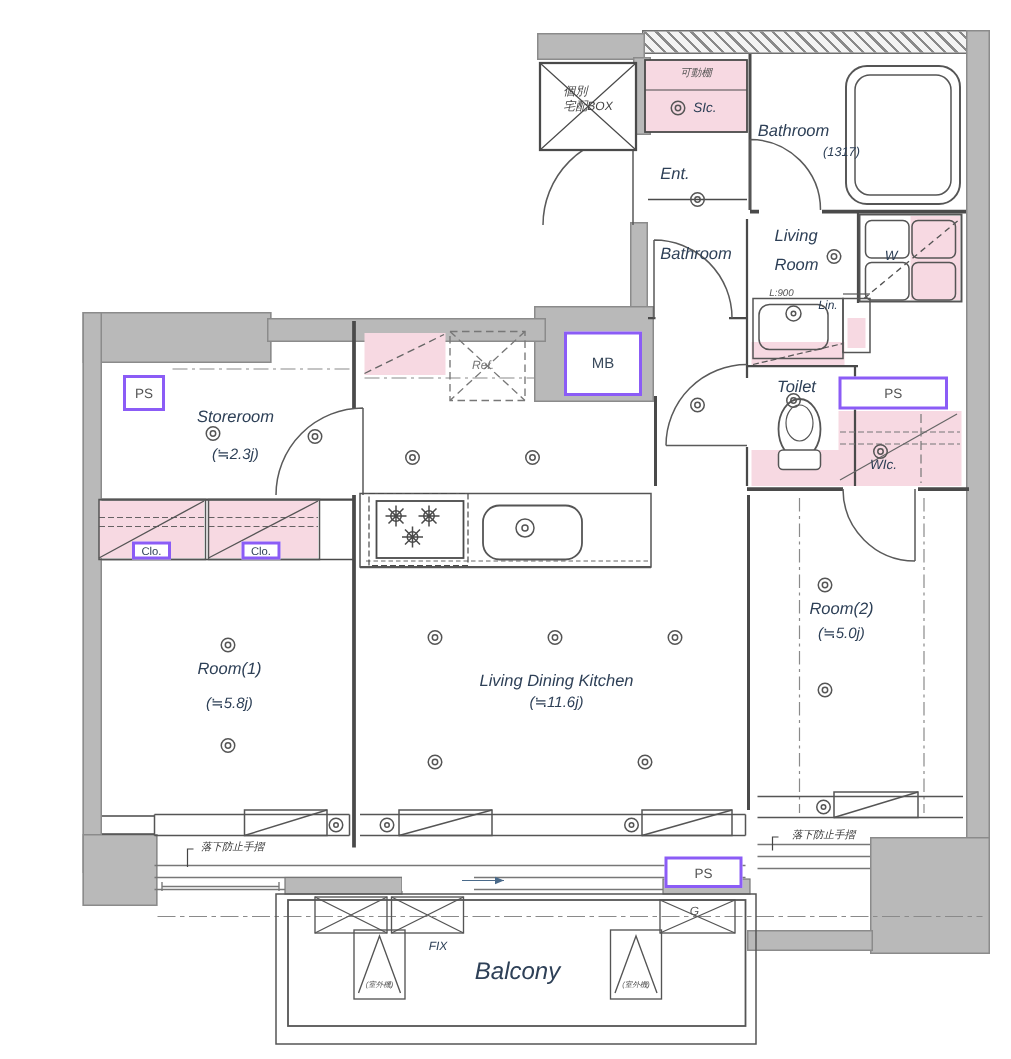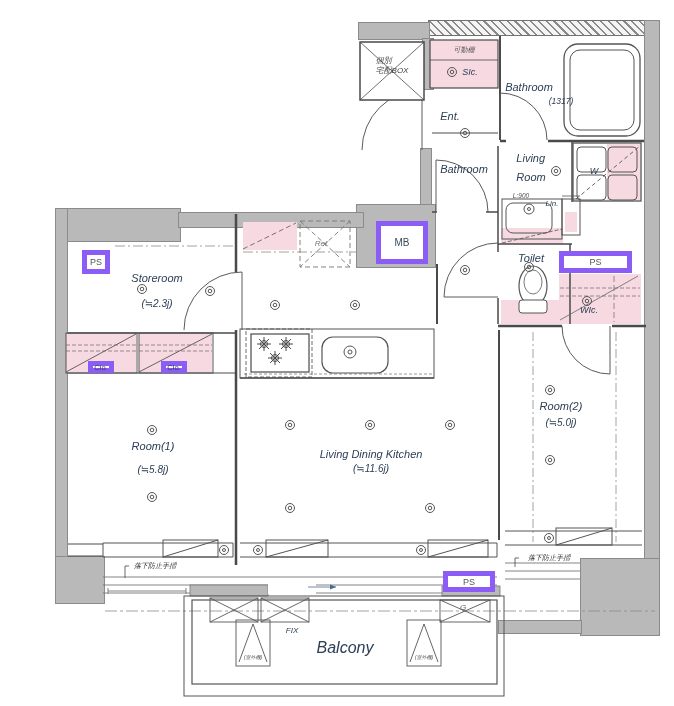--- a/index.html
+++ b/index.html
@@ -2,21 +2,21 @@
 <html><head>
 <meta charset="utf-8">
 <style>
   html,body{margin:0;padding:0;background:#fff;}
   #plan{position:relative;width:674px;height:706px;background:#ffffff;overflow:hidden;
         font-family:"Liberation Sans","DejaVu Sans",sans-serif;}
   .wall{position:absolute;background:#b9b9b9;border:1px solid #8b8b8b;box-sizing:border-box;}
   .hatch{position:absolute;border:1px solid #6f6f6f;box-sizing:border-box;
          background:repeating-linear-gradient(45deg,#f4f4f4 0 4px,#8a8a8a 4px 5.5px);}
   .pink{position:absolute;background:#f7d9e2;}
-  .wbox{position:absolute;background:#fff;border:5px solid #8b5cf6;box-sizing:border-box;
+  .wbox{position:absolute;background:#fff;border:2px solid #8b5cf6;box-sizing:border-box;
         display:flex;align-items:center;justify-content:center;}
   .lbl{position:absolute;transform:translate(-50%,-50%);white-space:nowrap;color:#2e4057;
        line-height:1.2;text-align:left;font-style:italic;}
   .gray-t{color:#555;}
   svg{position:absolute;left:0;top:0;}
   .layer{position:absolute;left:0;top:0;width:100%;height:100%;}
 </style>
 </head>
 <body>
 

